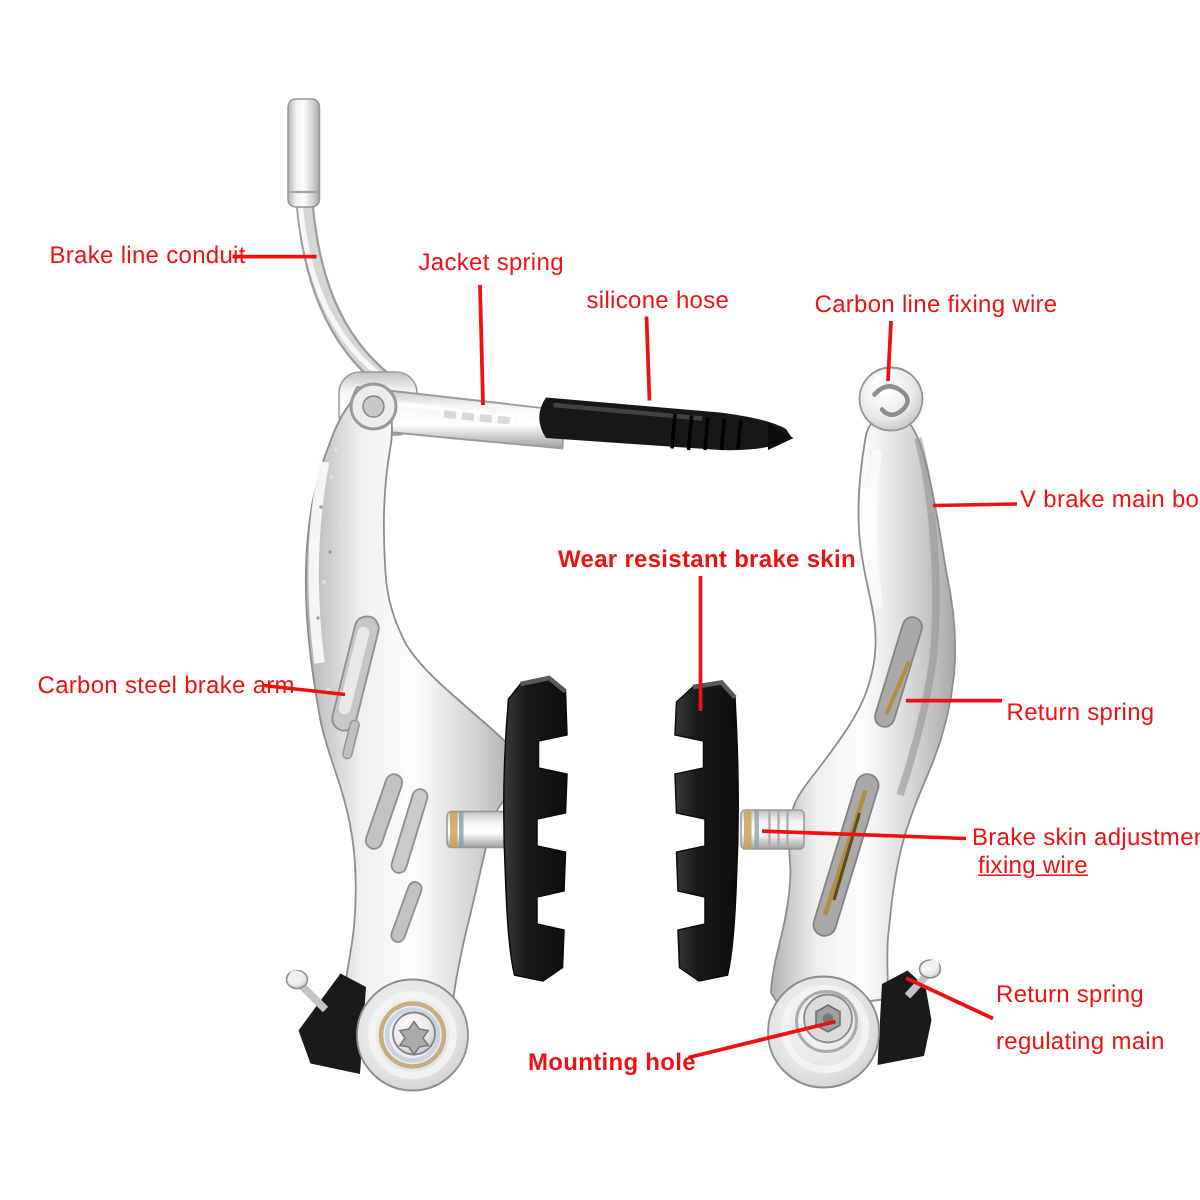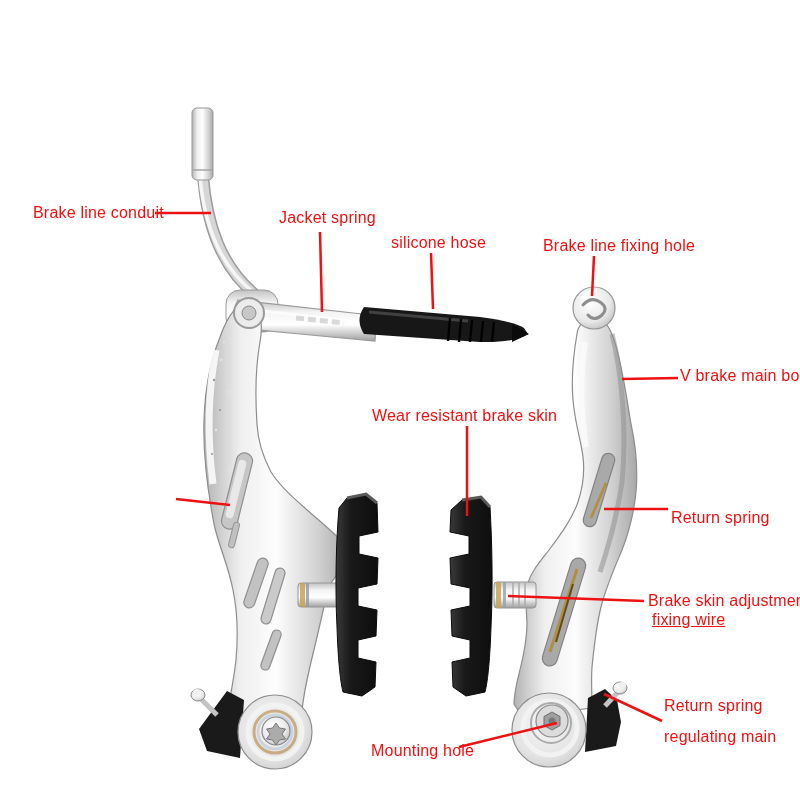--- a/index.html
+++ b/index.html
@@ -3,21 +3,21 @@
 <meta charset="utf-8">
 <style>
   html,body{margin:0;padding:0;}
   body{
     width:800px;height:800px;
     background:#ffffff;
     position:relative;
     overflow:hidden;
     font-family:"Liberation Sans",sans-serif;
   }
-  #stage{position:absolute;left:0;top:0;width:800px;height:600px;margin-top:42px;}
+  #stage{position:absolute;left:0;top:0;width:800px;height:600px;}
   svg{display:block;}
   .label{
     position:absolute;
     color:#ee1111;
     font-size:16px;
     line-height:1.1;
     white-space:nowrap;
     letter-spacing:0.2px;
   }
 </style>
@@ -256,23 +256,24 @@
     <line x1="604" y1="467" x2="668" y2="467"></line>
     <line x1="508" y1="554" x2="644" y2="559"></line>
     <line x1="604" y1="652" x2="662" y2="679"></line>
     <line x1="459" y1="705" x2="557" y2="681"></line>
   </g>
 </svg>
 
 <div class="label" style="left:33px;top:162px;">Brake line conduit</div>
 <div class="label" style="left:279px;top:167px;">Jacket spring</div>
 <div class="label" style="left:391px;top:192px;text-align:right;">silicone hose</div>
-<div class="label" style="left:543px;top:195px;">Brake line fixing hole</div>
+<div class="label" style="left:543px;top:195px;">Carbon line fixing wire</div>
 <div class="label" style="left:680px;top:325px;">V brake main body</div>
-<div class="label" style="left:372px;top:365px;">Wear resistant brake skin</div>
+<div class="label" style="left:372px;top:365px;font-weight:bold;">Wear resistant brake skin</div>
+<div class="label" style="left:25px;top:449px;">Carbon steel brake arm</div>
 <div class="label" style="left:671px;top:467px;">Return spring</div>
 <div class="label" style="left:648px;top:550px;">Brake skin adjustment</div>
 <div class="label" style="left:652px;top:569px;text-decoration:underline;">fixing wire</div>
 <div class="label" style="left:664px;top:655px;">Return spring</div>
 <div class="label" style="left:664px;top:686px;">regulating main</div>
-<div class="label" style="left:371px;top:700px;">Mounting hole</div>
+<div class="label" style="left:352px;top:700px;font-weight:bold;">Mounting hole</div>
 
 </div>
 
 </body></html>

